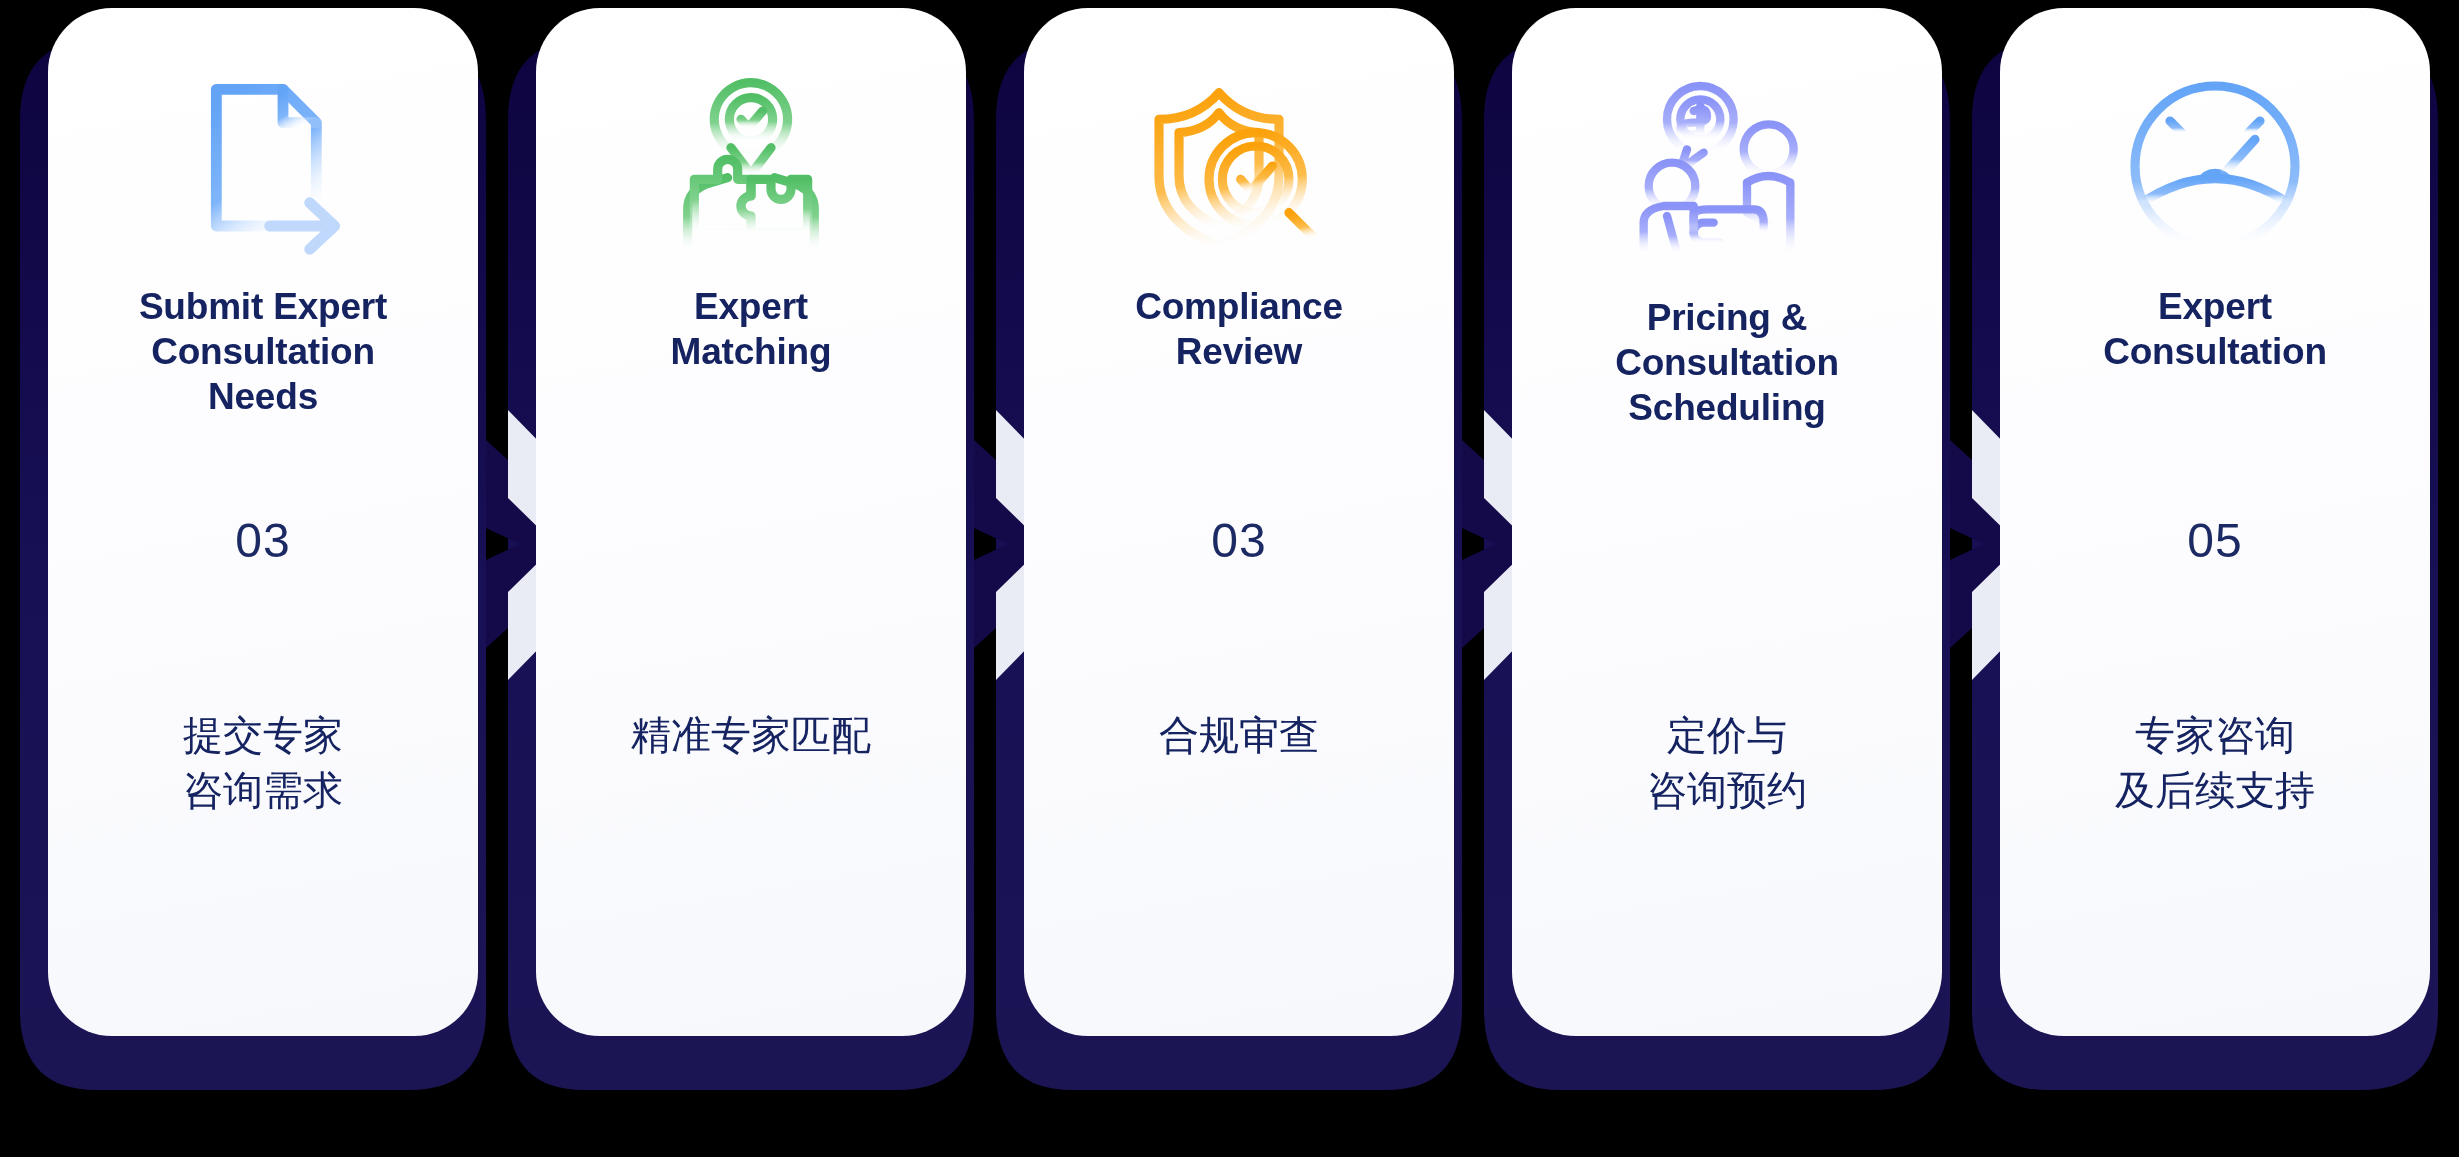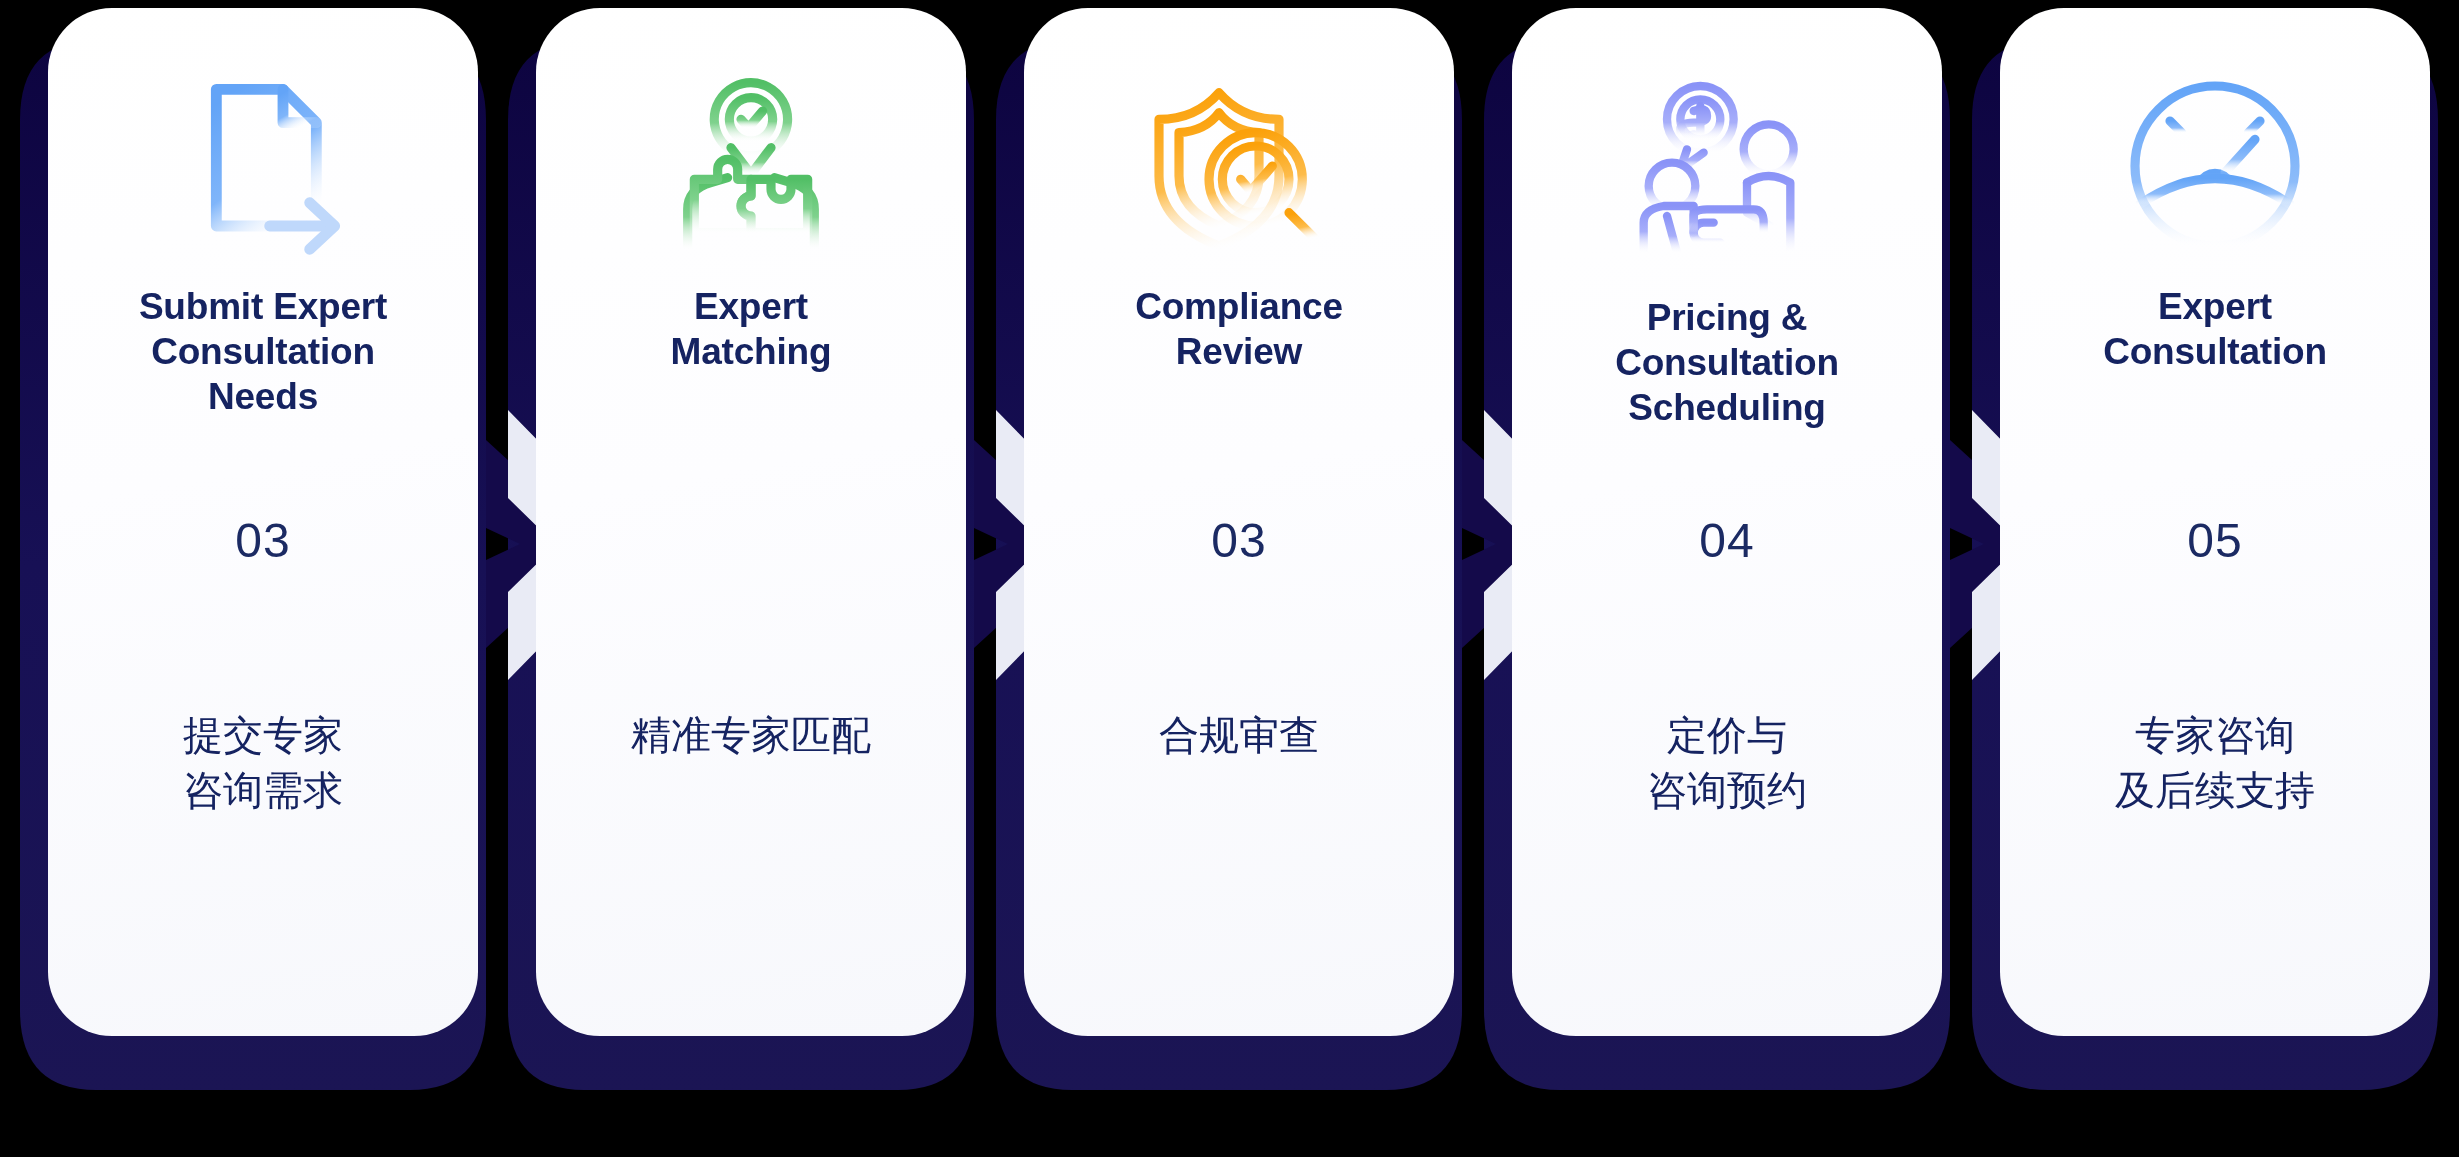--- a/index.html
+++ b/index.html
@@ -265,21 +265,20 @@
             <path d="M 10 112 L 10 94 Q 10 86 22 84 L 40 84 L 40 100"></path>
             <path d="M 52 94 L 46 94 a 6 6 0 0 0 0 12 L 56 106"></path>
             <path d="M 40 100 L 40 90 Q 40 86 48 86 L 76 86 Q 82 86 82 94 L 82 100"></path>
             <path d="M 24 90 L 30 112"></path>
           </g>
         </svg>
       </div>
       <div class="card-title">Pricing &amp;
 Consultation
 Scheduling</div>
-      <div class="card-number">04</div>
       <div class="card-cn">定价与
 咨询预约</div>
     </div>
 
     <div class="card card-5">
       <div class="icon-wrap">
         <svg viewBox="0 0 120 120" xmlns="http://www.w3.org/2000/svg">
           <defs>
             <linearGradient id="g5" x1="0.5" y1="0" x2="0.5" y2="1">
               <stop offset="0" stop-color="#63a4f7"></stop>

